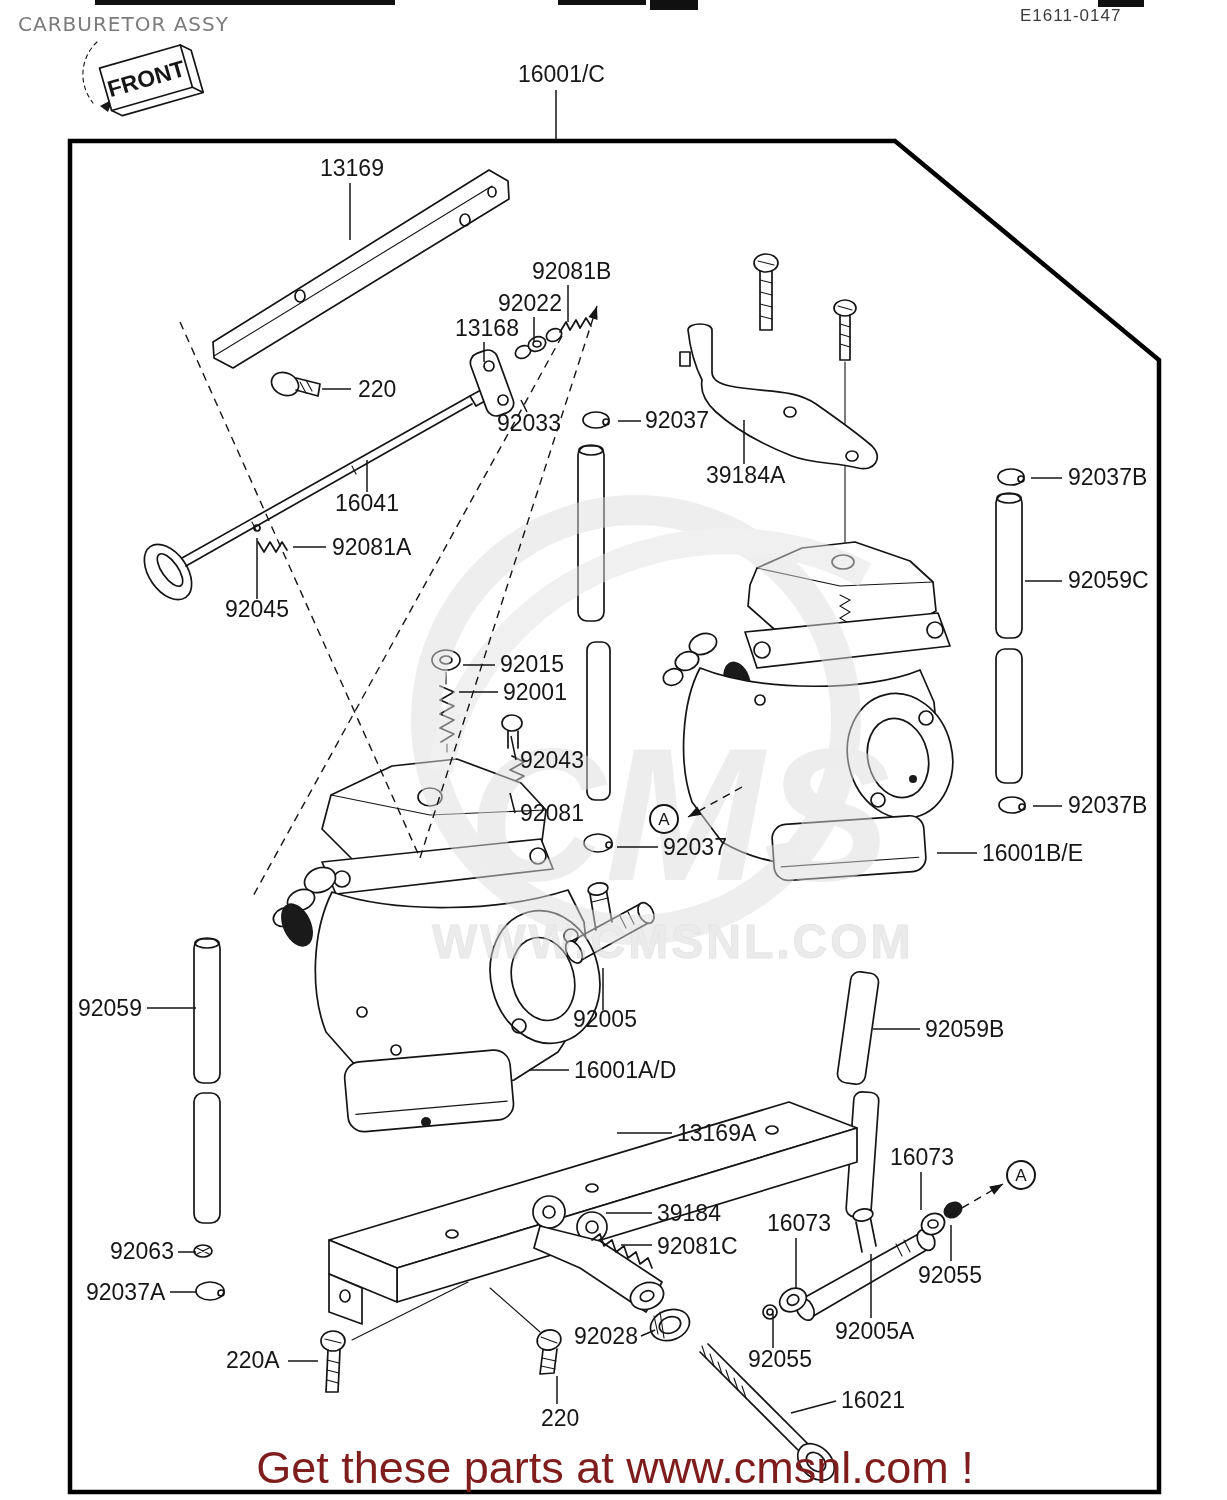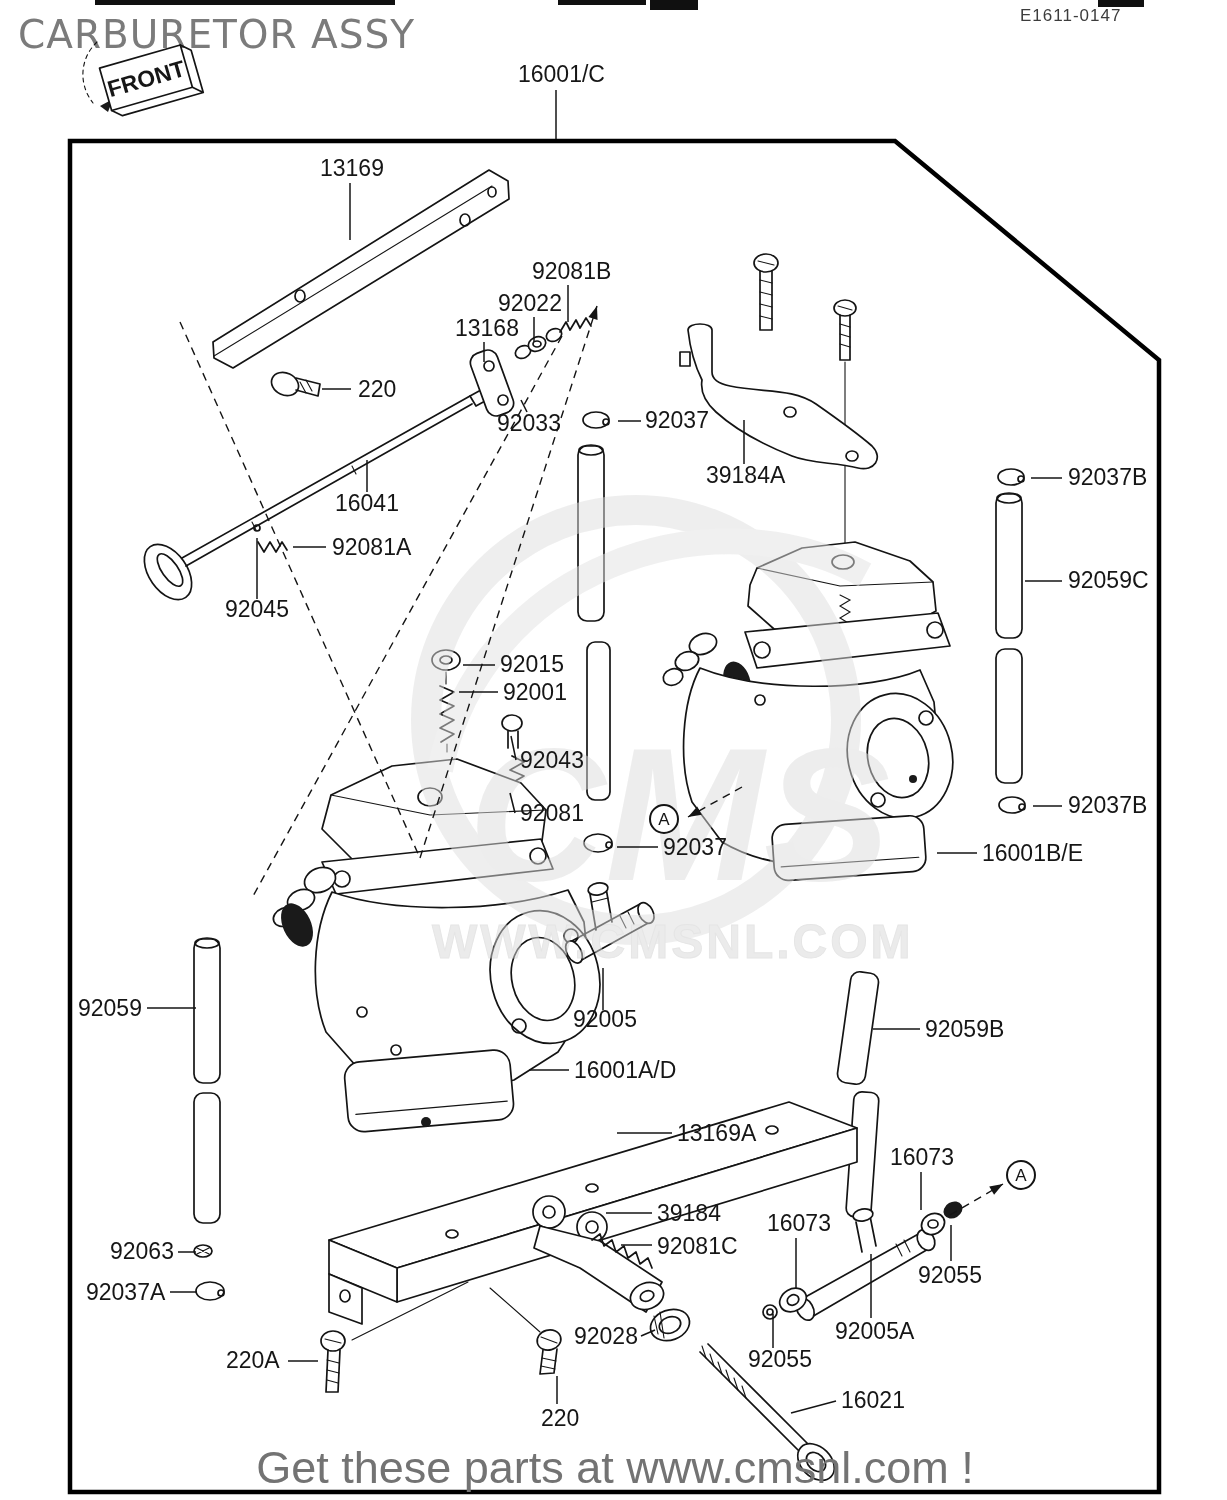--- a/index.html
+++ b/index.html
@@ -1,22 +1,22 @@
 <!DOCTYPE html>
 <html><head>
 <meta charset="utf-8">
 <style>
   html,body{margin:0;padding:0;background:#ffffff;}
   .canvas{position:relative;width:1227px;height:1500px;background:#fff;overflow:hidden;
           font-family:"Liberation Sans",sans-serif;}
   .page-title{position:absolute;left:18px;top:12px;font-family:"DejaVu Sans",sans-serif;
-              font-size:39px;color:#7b7b7b;letter-spacing:1px;}
+              font-size:20px;color:#7b7b7b;letter-spacing:1px;}
   .doc-code{position:absolute;left:1020px;top:6px;font-size:17px;color:#3c3c3c;letter-spacing:1px;}
   .footer-ad{position:absolute;left:615px;top:1442px;transform:translateX(-50%);
-             font-size:45px;color:#737373;white-space:nowrap;font-family:"Liberation Sans",sans-serif;}
+             font-size:45px;color:#7f1d1d;white-space:nowrap;font-family:"Liberation Sans",sans-serif;}
   svg text.part-label{font-family:"Liberation Sans",sans-serif;fill:#161616;}
   .ln{stroke:#141414;fill:none;stroke-width:1.7;stroke-linejoin:round;stroke-linecap:round;}
   .fw{fill:#ffffff;stroke:#141414;stroke-width:1.7;stroke-linejoin:round;}
   .thin{stroke:#141414;stroke-width:1.1;fill:none;stroke-linecap:round;}
   .dark{fill:#1a1a1a;stroke:none;}
   .frame{stroke:#000;stroke-width:4.5;fill:none;stroke-linejoin:miter;}
   .wm{opacity:0.5;}
 </style>
 </head>
 <body>

